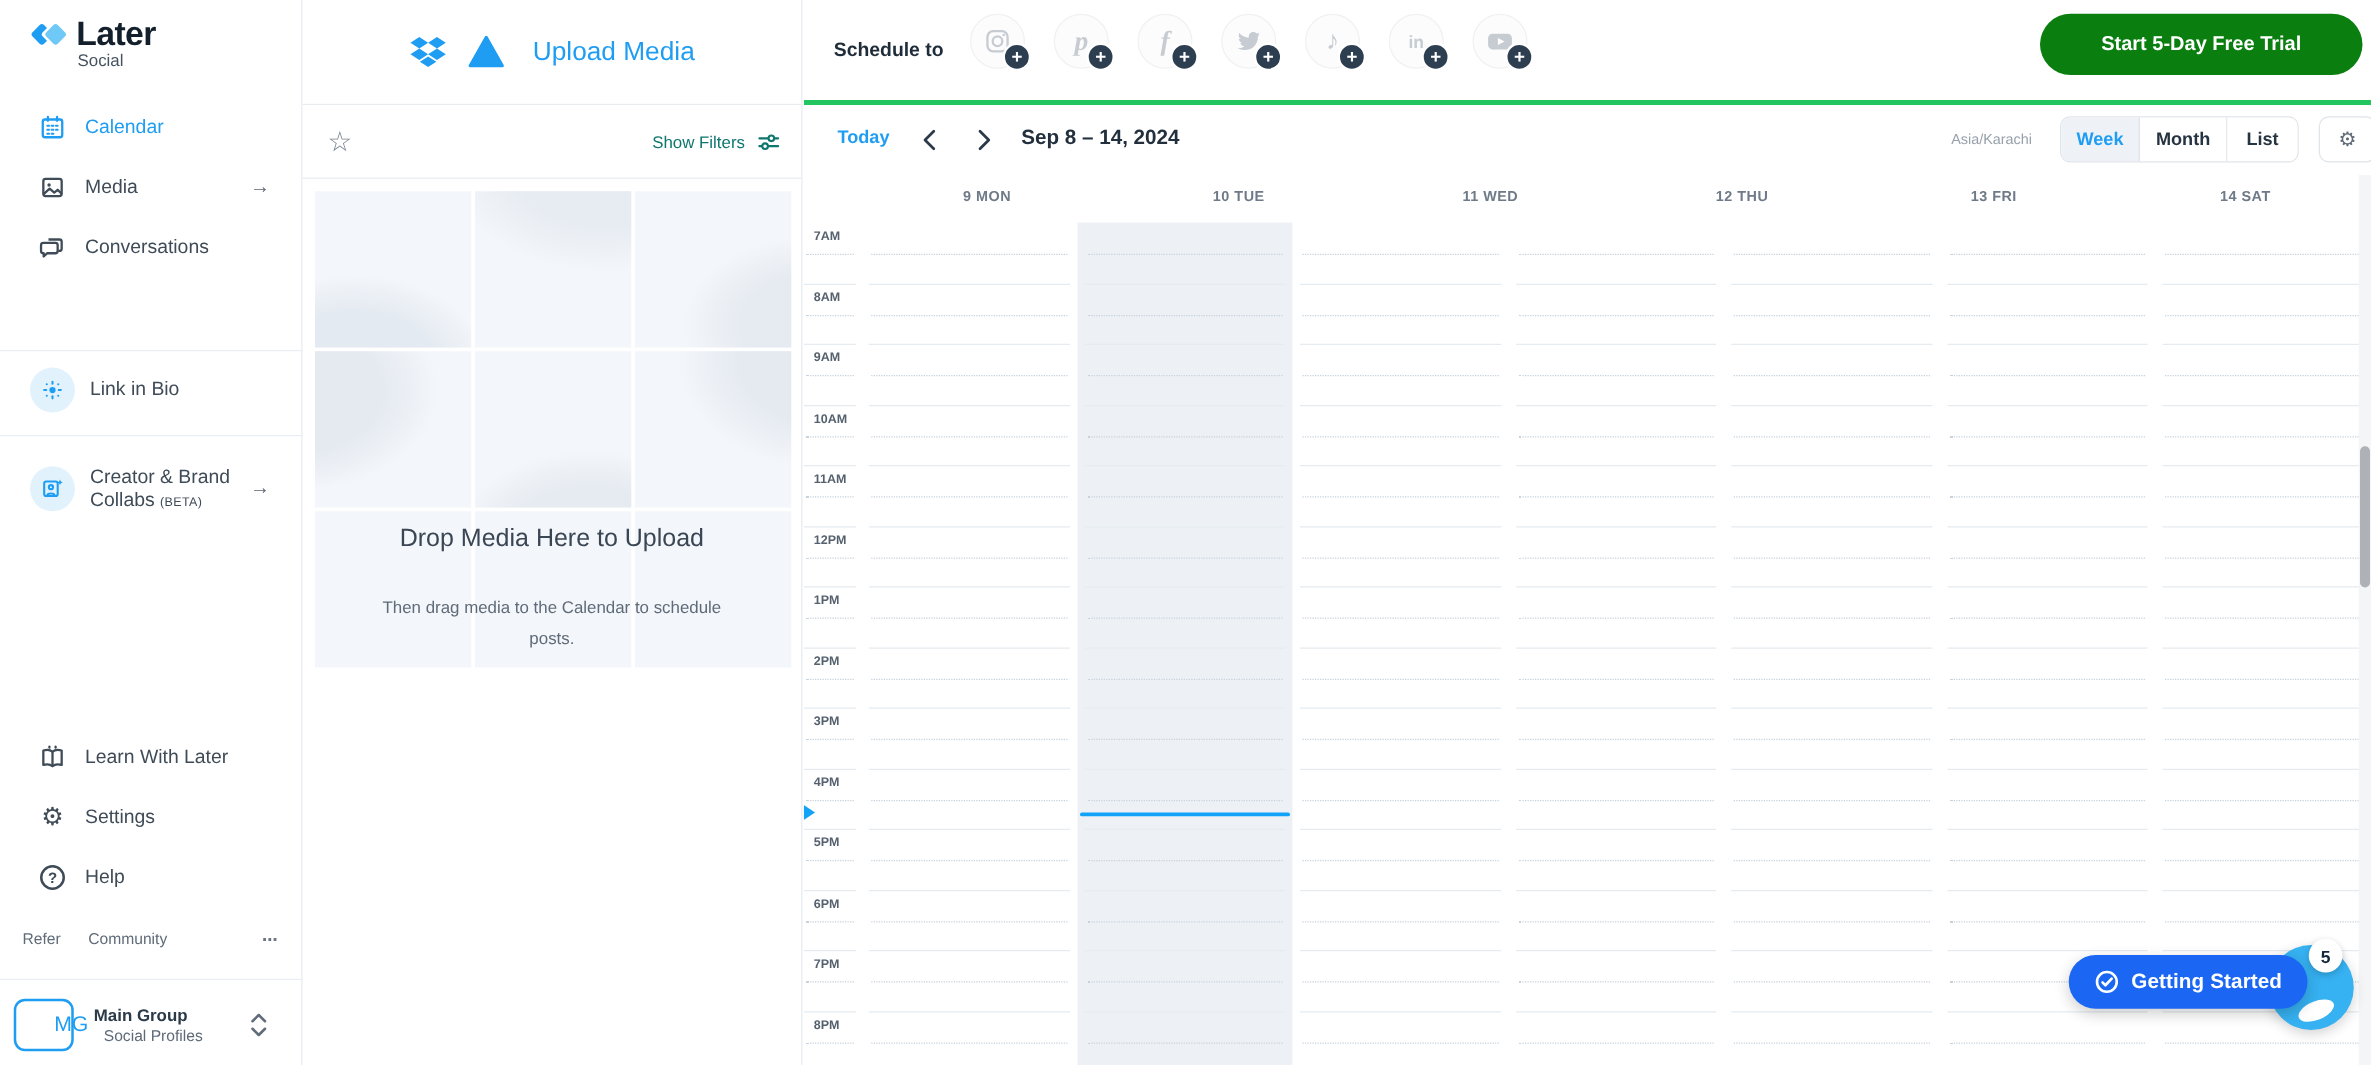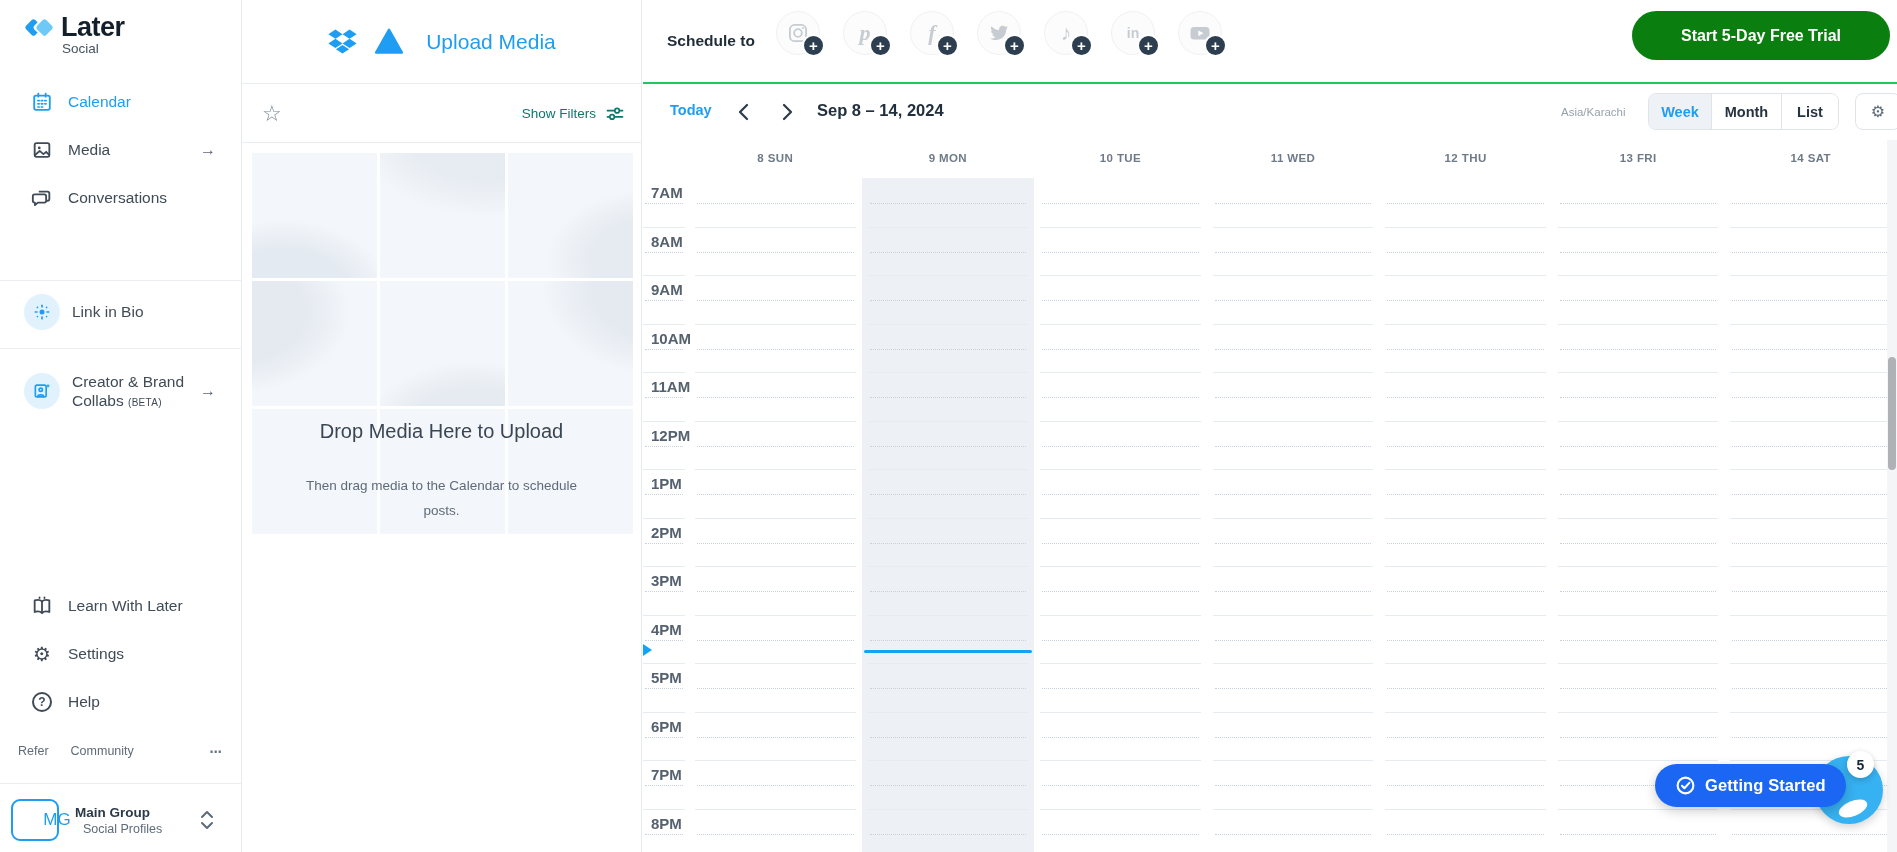--- a/index.html
+++ b/index.html
@@ -69,21 +69,21 @@
   .tile:nth-child(4){ background:#f3f6fa radial-gradient(130% 90% at -15% 25%, #e5eaf1 45%, rgba(228,234,241,0) 72%); }
   .tile:nth-child(5){ background:#f3f6fa radial-gradient(125% 85% at 75% 125%, #e6ebf1 45%, rgba(228,234,241,0) 72%); }
   .tile:nth-child(6){ background:#f3f6fa radial-gradient(130% 95% at 125% 5%, #e5eaf1 45%, rgba(228,234,241,0) 75%); }
   .drop-title { position:absolute; left:0; top:420px; width:100%; text-align:center;
     font-size:20px; color:#3a4653; }
   .drop-sub { position:absolute; left:50%; top:474px; transform:translateX(-50%); width:300px;
     text-align:center; font-size:13.5px; line-height:1.85; color:#5f6b78; }
 
   
   #cal { position:absolute; left:643px; top:0; width:1254px; height:852px; overflow:hidden; }
-  .cal-top { position:absolute; left:0; top:0; width:100%; height:84px; border-bottom:2px solid #22c55e; }
+  .cal-top { position:absolute; left:0; top:0; width:100%; height:84px; border-bottom:4px solid #22c55e; }
   .sched-label { position:absolute; left:24px; top:32px; font-size:15.5px; font-weight:600; color:#1f2c39; }
   .networks { position:absolute; left:133px; top:11px; display:flex; gap:23px; }
   .net { position:relative; width:44px; height:44px; border-radius:50%; background:#fcfcfc;
     border:1px solid #f0f1f2; display:flex; align-items:center; justify-content:center;
     color:#c6ccd2; cursor:pointer; }
   .net .letter { font-weight:800; font-size:19px; color:#c6ccd2; }
   .net .letter.serif { font-family:"Liberation Serif",serif; font-style:italic; font-size:22px; }
   .net .letter.sm { font-size:14px; }
   .net .note { font-size:21px; font-weight:700; }
   .plus-badge { position:absolute; right:-6px; bottom:-3px; width:23px; height:23px; border-radius:50%;
@@ -120,21 +120,21 @@
 
   .grid { position:absolute; left:0; top:178px; width:100%; height:674px; display:flex; }
   .g-gutter { width:46px; flex:none; position:relative; }
   .g-col { flex:1; position:relative; cursor:pointer; }
   .g-col.today { background:#edf1f6; }
   .g-row { position:relative; height:48.5px; }
   .g-row .sol { position:absolute; top:0; left:6px; right:6px; border-top:1px solid #e6ebf0; }
   .g-row .dot { position:absolute; top:25px; left:8px; right:8px; border-top:1px dotted #c7d2dc; }
   .g-gutter .g-row .sol { left:0; right:4px; }
   .g-gutter .g-row .dot { left:2px; right:6px; }
-  .tl { position:absolute; top:6px; left:8px; font-size:15px; font-weight:600; color:#55616e; }
+  .tl { position:absolute; top:6px; left:8px; font-size:10px; font-weight:600; color:#55616e; }
   .now-line { position:absolute; left:2px; right:2px; top:472px; height:3px; background:#12a3f8;
     border-radius:2px; z-index:2; }
   .now-tri { position:absolute; left:0; top:466px; width:0; height:0; z-index:2;
     border-top:6px solid transparent; border-bottom:6px solid transparent; border-left:9px solid #12a3f8; }
 
   
   .scroll-track { position:absolute; left:1887px; top:140px; width:10px; height:712px; background:#f4f5f6; z-index:8; }
   .scroll-thumb { position:absolute; left:1px; top:217px; width:8px; height:113px; background:#aeb2b6;
     border-radius:4px; cursor:grab; }
   .chat-circle { position:absolute; left:1815px; top:756px; width:68px; height:68px; border-radius:50%;
@@ -403,21 +403,20 @@
       <button class="view-btn w2">Month</button>
       <button class="view-btn w3">List</button>
     </div>
     <button class="gearbtn">
         <span>⚙</span>
       </button>
   </div>
 
   <div class="day-head" id="dayHead">
     <div class="gutter-w"></div>
-  <div class="dh">8 SUN</div>
       <div class="dh">9 MON</div>
       <div class="dh">10 TUE</div>
       <div class="dh">11 WED</div>
       <div class="dh">12 THU</div>
       <div class="dh">13 FRI</div>
       <div class="dh">14 SAT</div>
     </div>
 
   <div class="grid" id="grid">
     <div class="g-gutter" id="gGutter">

